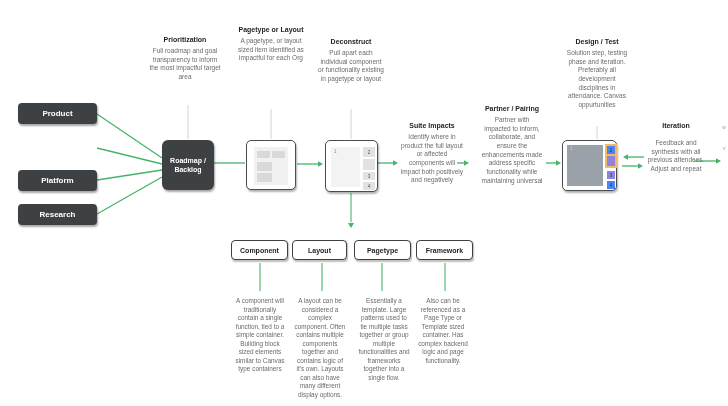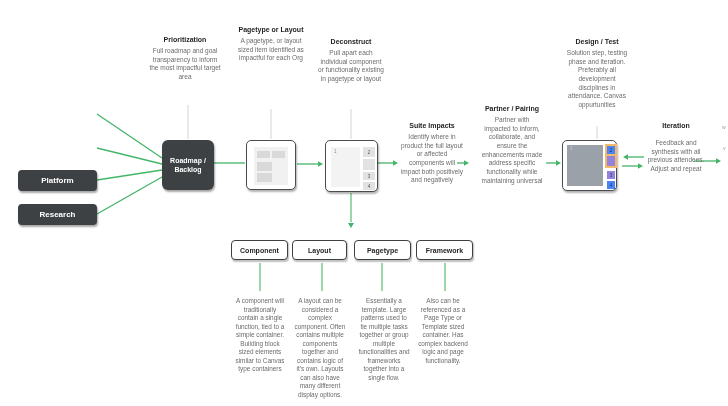--- a/index.html
+++ b/index.html
@@ -69,20 +69,23 @@
       <polygon points="398,163 393,160.2 393,165.8"></polygon>
       <polygon points="469,163 464,160.2 464,165.8"></polygon>
       <polygon points="561,163 556,160.2 556,165.8"></polygon>
       <polygon points="623,157 628,154.2 628,159.8"></polygon>
       <polygon points="643,166 638,163.2 638,168.8"></polygon>
       <polygon points="721,161 716,158.2 716,163.8"></polygon>
       <polygon points="351,228 348,223 354,223"></polygon>
     </g>
   </svg>
 
+  <div class="nodebox src" style="top:103px">
+    <span>Product</span>
+  </div>
   <div class="nodebox src" style="top:170px">
     <span>Platform</span>
   </div>
   <div class="nodebox src" style="top:204px">
     <span>Research</span>
   </div>
 
   <div class="nodebox hub">
     <span>Roadmap / Backlog</span>
   </div>

